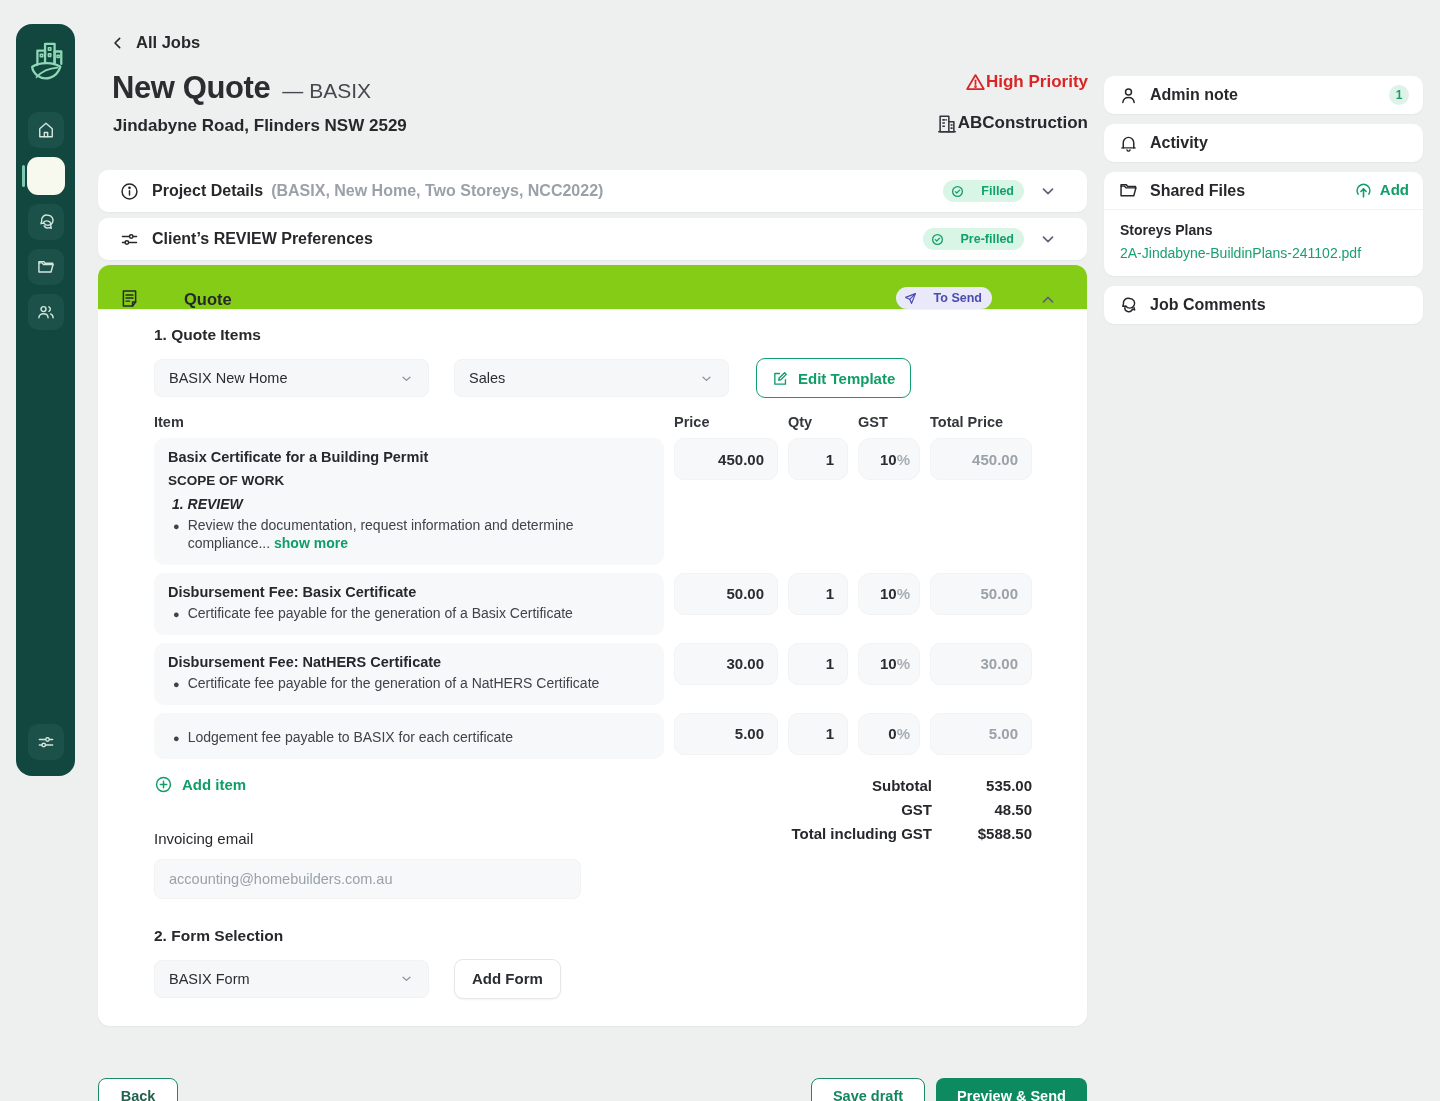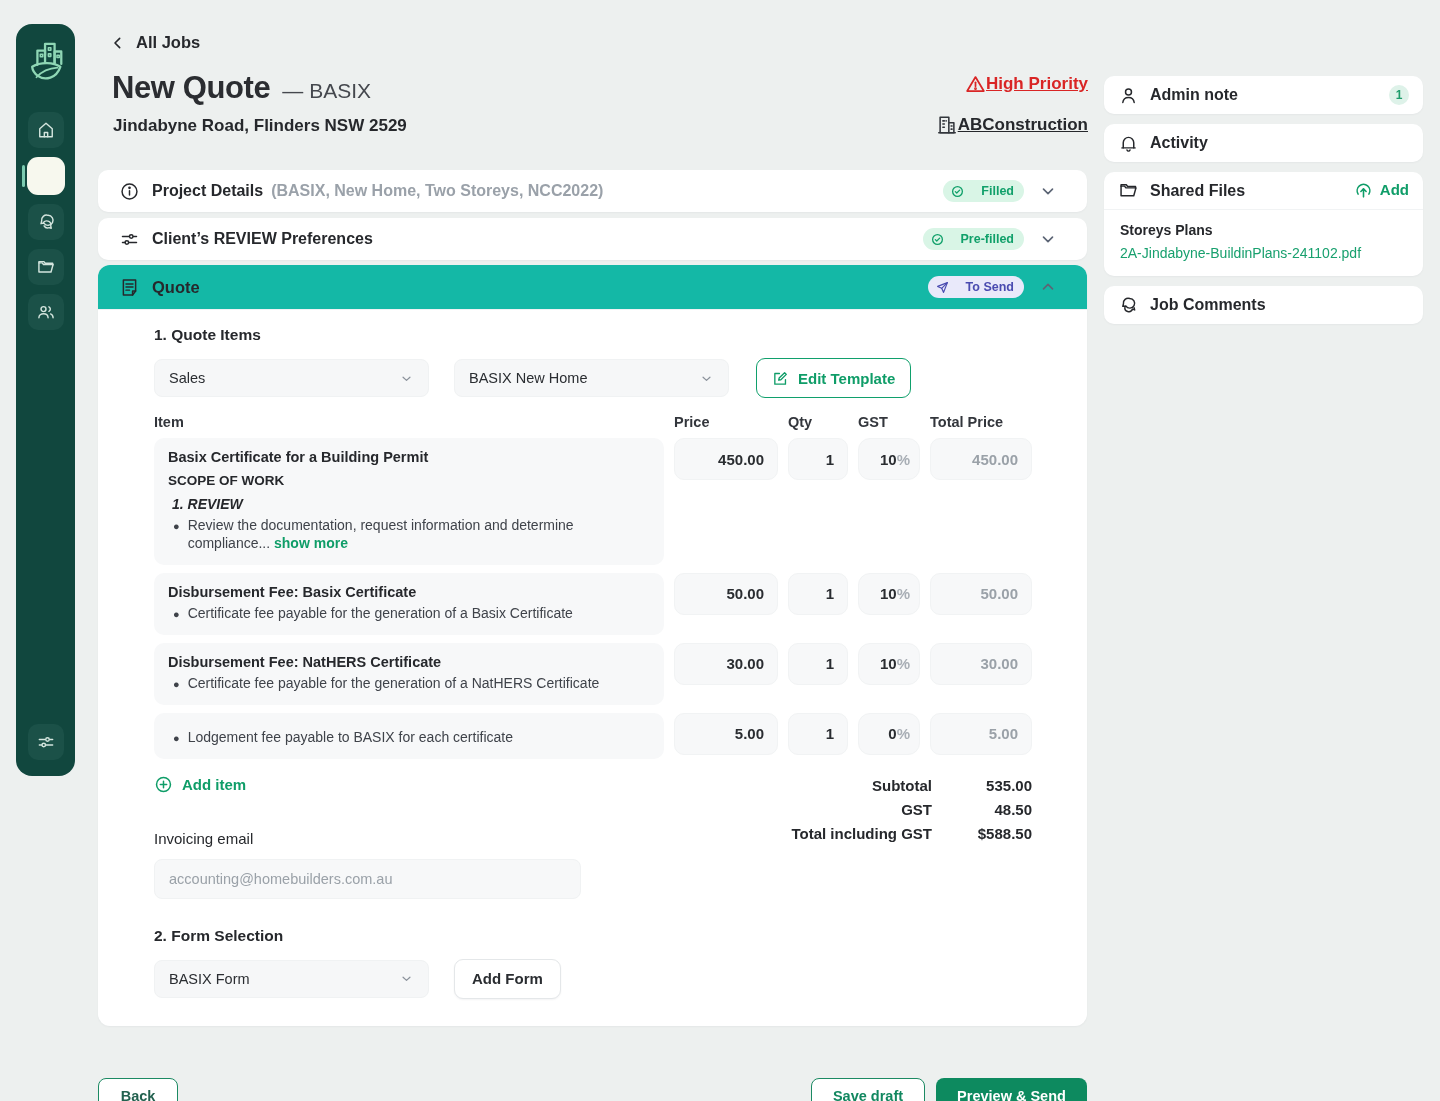--- a/index.html
+++ b/index.html
@@ -36,21 +36,21 @@
 
   
   .back-link { position:absolute; left:110px; top:33px; display:flex; align-items:center; gap:10px; cursor:pointer; }
   .back-link span { font-size:16.5px; font-weight:700; color:#26282c; }
   .page-title { position:absolute; left:112px; top:70px; display:flex; align-items:baseline; }
   .page-title .main { font-size:31px; font-weight:800; letter-spacing:-0.4px; color:#2b2d31; }
   .page-title .suffix { font-size:21px; font-weight:500; color:#45484e; margin-left:12px; }
   .address { position:absolute; left:113px; top:116px; font-size:17px; font-weight:700; color:#26282c; }
 
   .header-meta { position:absolute; left:760px; top:72px; width:328px; }
-  .meta-row { display:flex; justify-content:flex-end; align-items:center; height:24px;text-decoration:underline; }
+  .meta-row { display:flex; justify-content:flex-end; height:24px; }
   .priority { color:#d92525; font-weight:700; font-size:17px; }
   .company { margin-top:17px; font-weight:700; font-size:17px; color:#26282c; }
 
   
   .rpanel { position:absolute; left:1104px; top:76px; width:319px; display:flex; flex-direction:column; gap:10px; }
   .rcard { background:#ffffff; border-radius:10px; box-shadow:0 1px 2px rgba(16,24,40,.04); }
   .rcard-head { height:38px; display:flex; align-items:center; gap:11px; padding:0 14px; cursor:pointer; }
   .rcard-head .lbl { font-size:16px; font-weight:700; color:#26282c; }
   .count-badge {
     margin-left:auto; width:20px; height:20px; border-radius:50%;
@@ -79,22 +79,22 @@
   .pill.green { background:#d9f5e6; color:#10a06a; }
   .pill.purple { background:#e9e9fa; color:#4a4bb0; }
   .acc .chev, .quote-head .chev { margin-left:15px; color:#5c6575; }
 
   
   .quote-card {
     position:absolute; left:98px; top:265px; width:989px; height:761px;
     background:#fff; border-radius:12px; box-shadow:0 1px 2px rgba(16,24,40,.04);
   }
   .quote-head {
-    height:45px; display:flex; align-items:center; padding:0 18px 0 21px;
-    background:#14b8a6; border-bottom:1px solid #f0f2f4; border-radius:12px 12px 0 0; cursor:pointer;
+    height:45px; display:flex; align-items:flex-end; padding:0 18px 0 21px;
+    background:#84cc16; border-bottom:1px solid #f0f2f4; border-radius:12px 12px 0 0; cursor:pointer;gap:32px;
   }
   .quote-head .ic { margin-right:12px; }
   .quote-head .t { font-size:16.5px; font-weight:700; }
   .quote-body { padding:16px 55px 0 56px; }
 
   .sec-h { font-size:15.5px; font-weight:800; color:#26282c; }
   .controls { display:flex; align-items:center; margin-top:14px; }
   .select {
     width:275px; height:38px; background:#f6f7f8; border:1px solid #f0f2f3; border-radius:8px;
     display:flex; align-items:center; padding:0 14px; margin-right:25px; cursor:pointer;
@@ -411,29 +411,29 @@
           <path d="M6 14.5 L12 8.5 L18 14.5"></path>
         </svg>
     </span>
   </div>
 
   <div class="quote-body">
     <div class="sec-h">1. Quote Items</div>
 
     <div class="controls">
       <div class="select">
-        <span class="val">Sales</span>
+        <span class="val">BASIX New Home</span>
         <span class="ic">
           <svg width="15" height="15" viewBox="0 0 24 24" fill="none" stroke="currentColor" stroke-width="2" stroke-linecap="round" stroke-linejoin="round">
               <path d="M6.5 10 L12 15 L17.5 10"></path>
             </svg>
         </span>
       </div>
       <div class="select">
-        <span class="val">BASIX New Home</span>
+        <span class="val">Sales</span>
         <span class="ic">
           <svg width="15" height="15" viewBox="0 0 24 24" fill="none" stroke="currentColor" stroke-width="2" stroke-linecap="round" stroke-linejoin="round">
               <path d="M6.5 10 L12 15 L17.5 10"></path>
             </svg>
         </span>
       </div>
       <button class="btn-edit">
         <span class="ic">
           <svg width="17" height="17" viewBox="0 0 24 24" fill="none" stroke="#0f9d68" stroke-width="1.9" stroke-linecap="round" stroke-linejoin="round">
             <path d="M19 13.5 V20 H4 V5 h6.5"></path>

